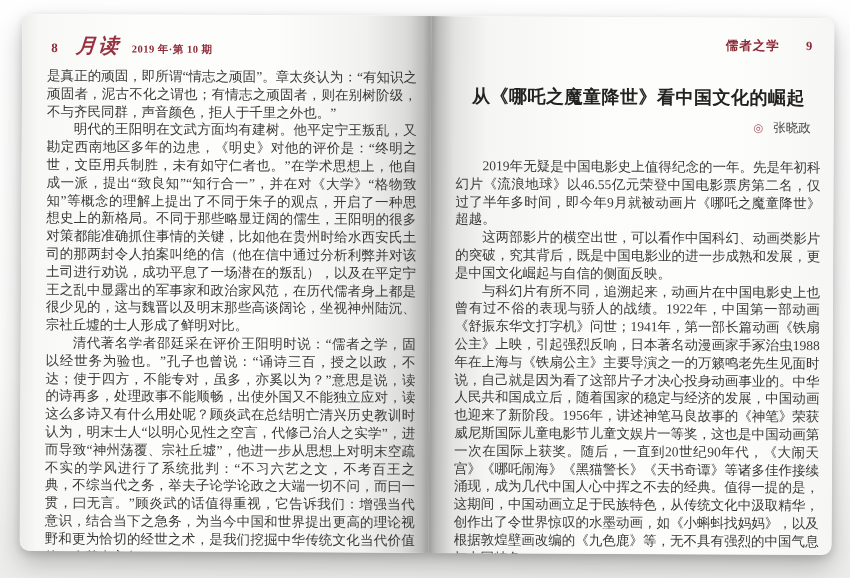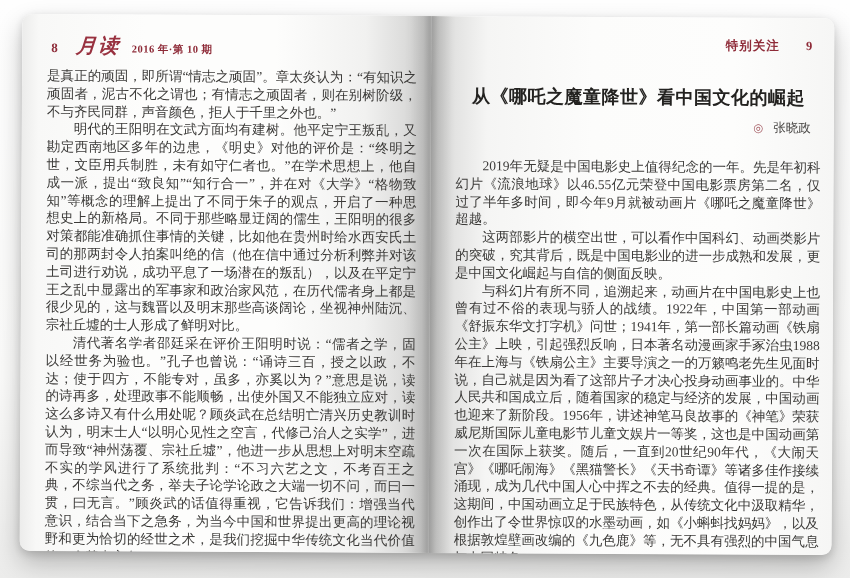--- a/index.html
+++ b/index.html
@@ -126,32 +126,32 @@
 </style>
 </head>
 <body>
 
 <div class="book">
 
   <div class="page page-left">
     <div class="left-header">
       <span class="pageno-left">8</span>
       <span class="logo">月读</span>
-      <span class="issue">2016 年·第 10 期</span>
+      <span class="issue">2019 年·第 10 期</span>
     </div>
     <div class="body-text">
       <p>是真正的顽固，即所谓“情志之顽固”。章太炎认为：“有知识之顽固者，泥古不化之谓也；有情志之顽固者，则在别树阶级，不与齐民同群，声音颜色，拒人于千里之外也。”</p>
       <p class="indent">明代的王阳明在文武方面均有建树。他平定宁王叛乱，又勘定西南地区多年的边患，《明史》对他的评价是：“终明之世，文臣用兵制胜，未有如守仁者也。”在学术思想上，他自成一派，提出“致良知”“知行合一”，并在对《大学》“格物致知”等概念的理解上提出了不同于朱子的观点，开启了一种思想史上的新格局。不同于那些略显迂阔的儒生，王阳明的很多对策都能准确抓住事情的关键，比如他在贵州时给水西安氏土司的那两封令人拍案叫绝的信（他在信中通过分析利弊并对该土司进行劝说，成功平息了一场潜在的叛乱），以及在平定宁王之乱中显露出的军事家和政治家风范，在历代儒者身上都是很少见的，这与魏晋以及明末那些高谈阔论，坐视神州陆沉、宗社丘墟的士人形成了鲜明对比。</p>
       <p class="indent">清代著名学者邵廷采在评价王阳明时说：“儒者之学，固以经世务为验也。”孔子也曾说：“诵诗三百，授之以政，不达；使于四方，不能专对，虽多，亦奚以为？”意思是说，读的诗再多，处理政事不能顺畅，出使外国又不能独立应对，读这么多诗又有什么用处呢？顾炎武在总结明亡清兴历史教训时认为，明末士人“以明心见性之空言，代修己治人之实学”，进而导致“神州荡覆、宗社丘墟”，他进一步从思想上对明末空疏不实的学风进行了系统批判：“不习六艺之文，不考百王之典，不综当代之务，举夫子论学论政之大端一切不问，而曰一贯，曰无言。”顾炎武的话值得重视，它告诉我们：增强当代意识，结合当下之急务，为当今中国和世界提出更高的理论视野和更为恰切的经世之术，是我们挖掘中华传统文化当代价值的一个基本方向。</p>
     </div>
   </div>
 
   <div class="page page-right">
     <div class="right-header">
-      <span>特别关注</span>
+      <span>儒者之学</span>
       <span class="pageno-right">9</span>
     </div>
     <h1 class="article-title">从《哪吒之魔童降世》看中国文化的崛起</h1>
     <div class="author-line">
       <span class="author-marker">◎</span>
       <span>张晓政</span>
     </div>
     <div class="body-text">
       <p class="indent">2019年无疑是中国电影史上值得纪念的一年。先是年初科幻片《流浪地球》以46.55亿元荣登中国电影票房第二名，仅过了半年多时间，即今年9月就被动画片《哪吒之魔童降世》超越。</p>
       <p class="indent">这两部影片的横空出世，可以看作中国科幻、动画类影片的突破，究其背后，既是中国电影业的进一步成熟和发展，更是中国文化崛起与自信的侧面反映。</p>

